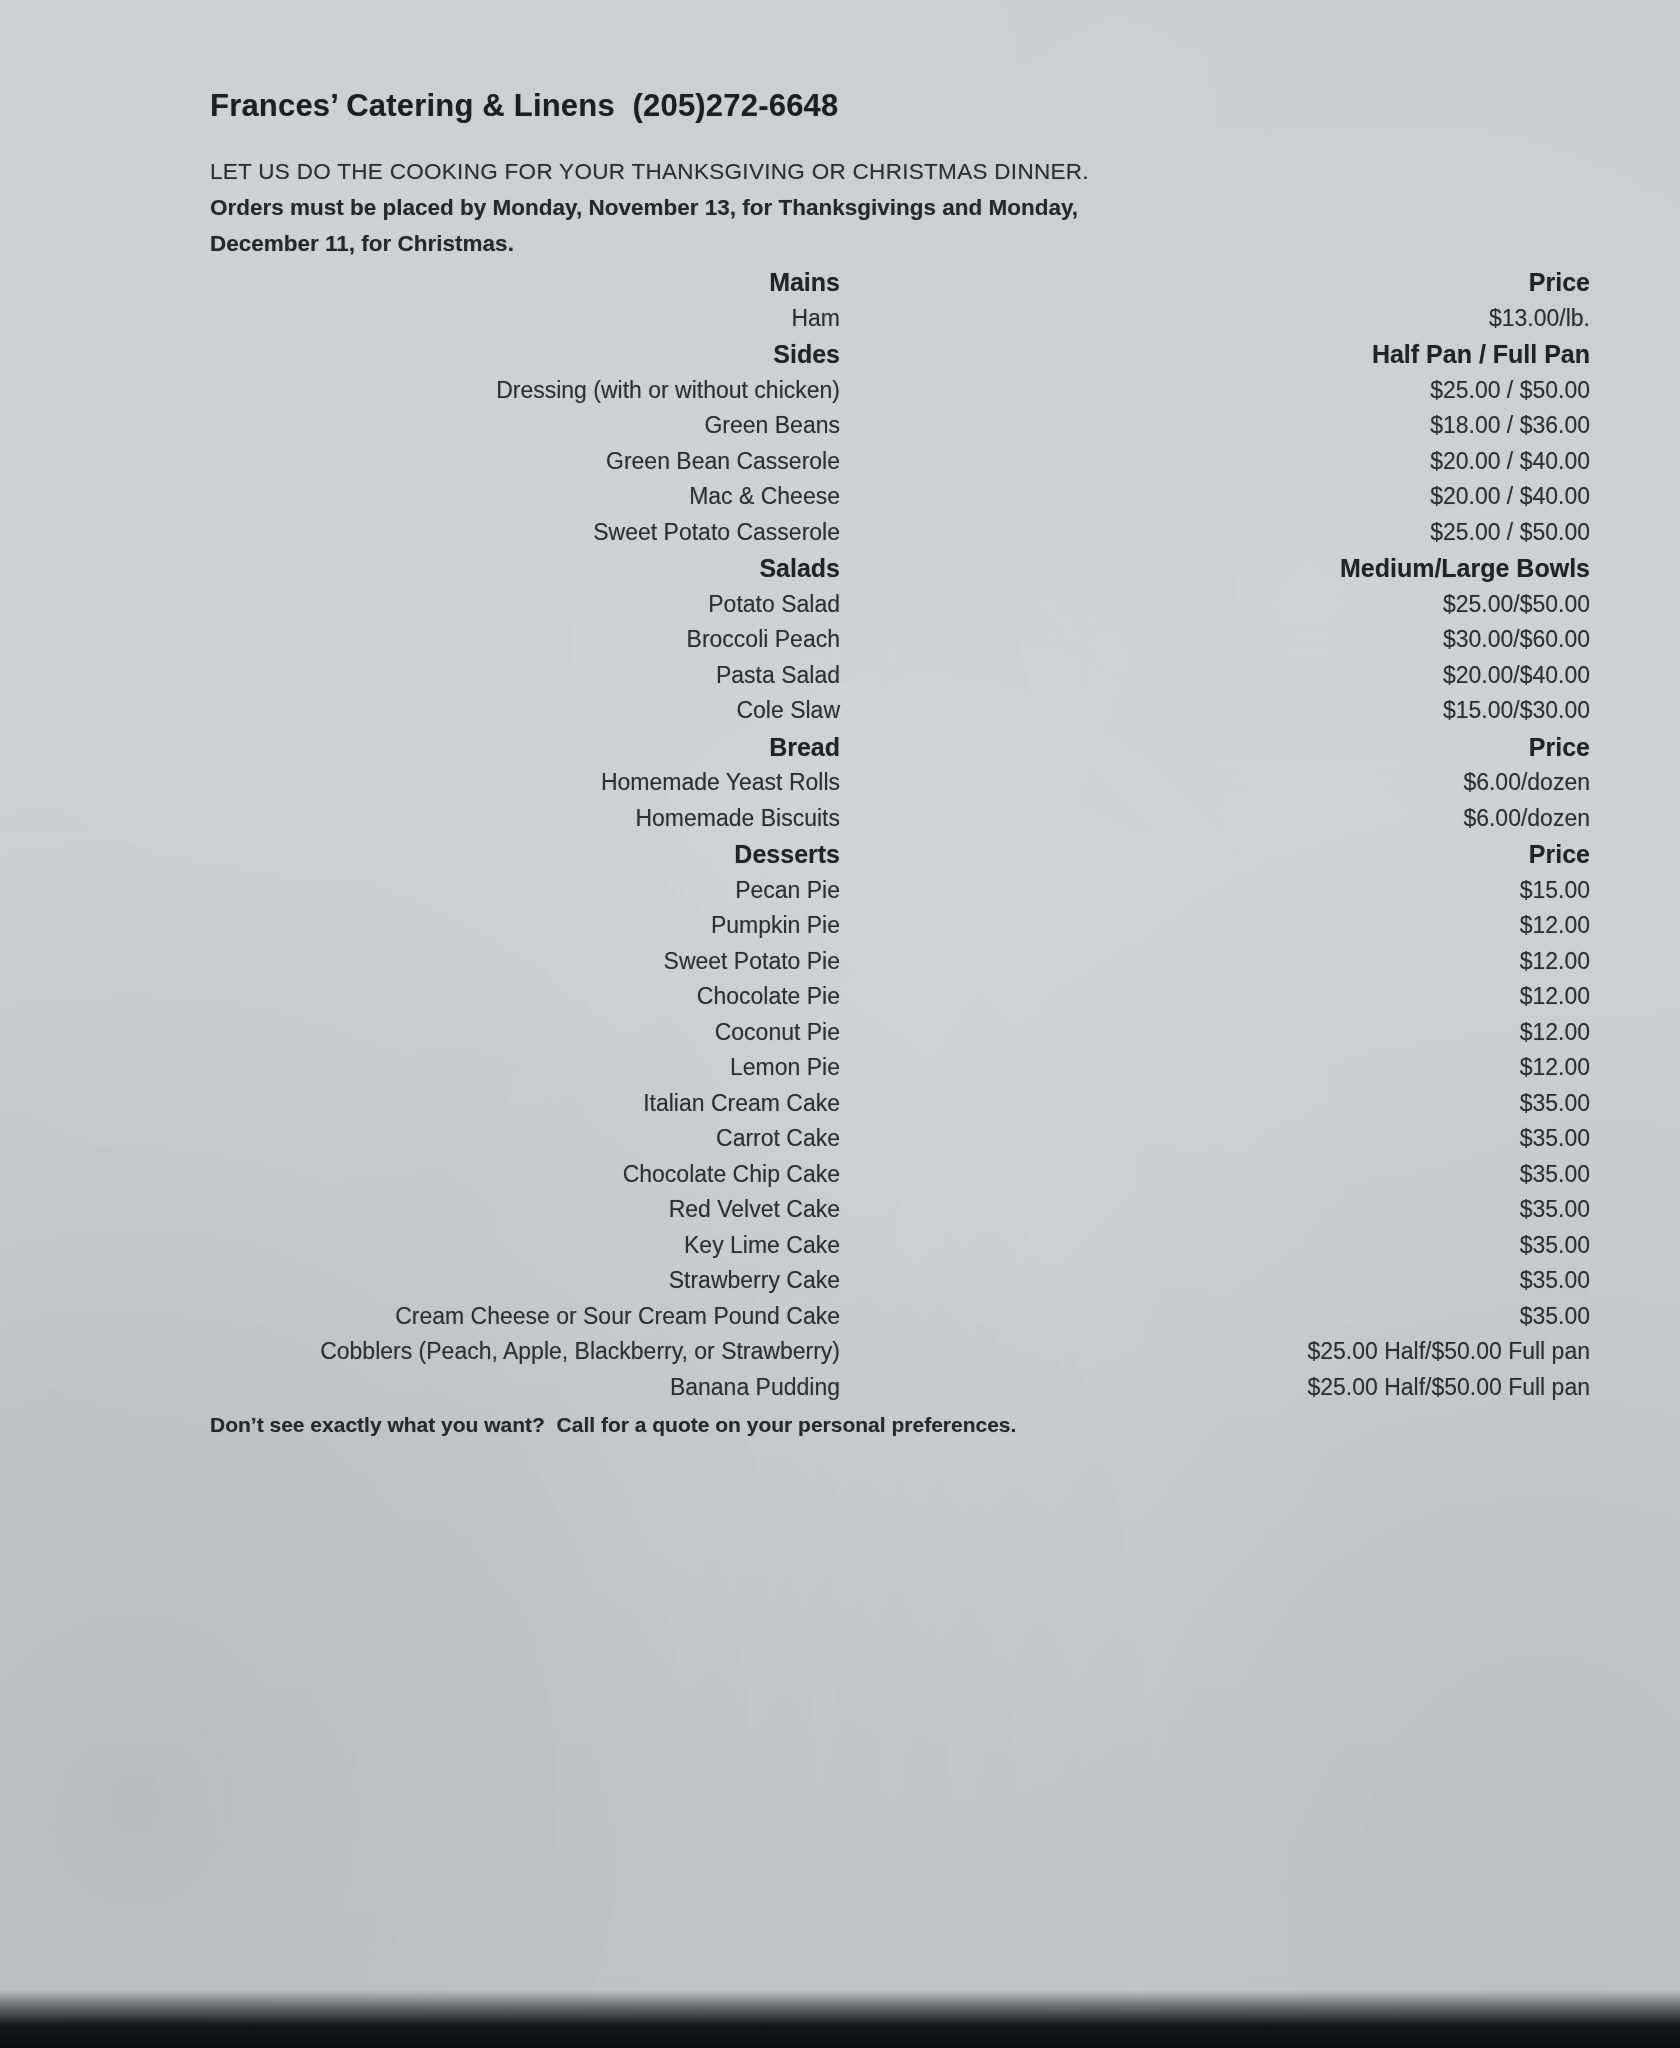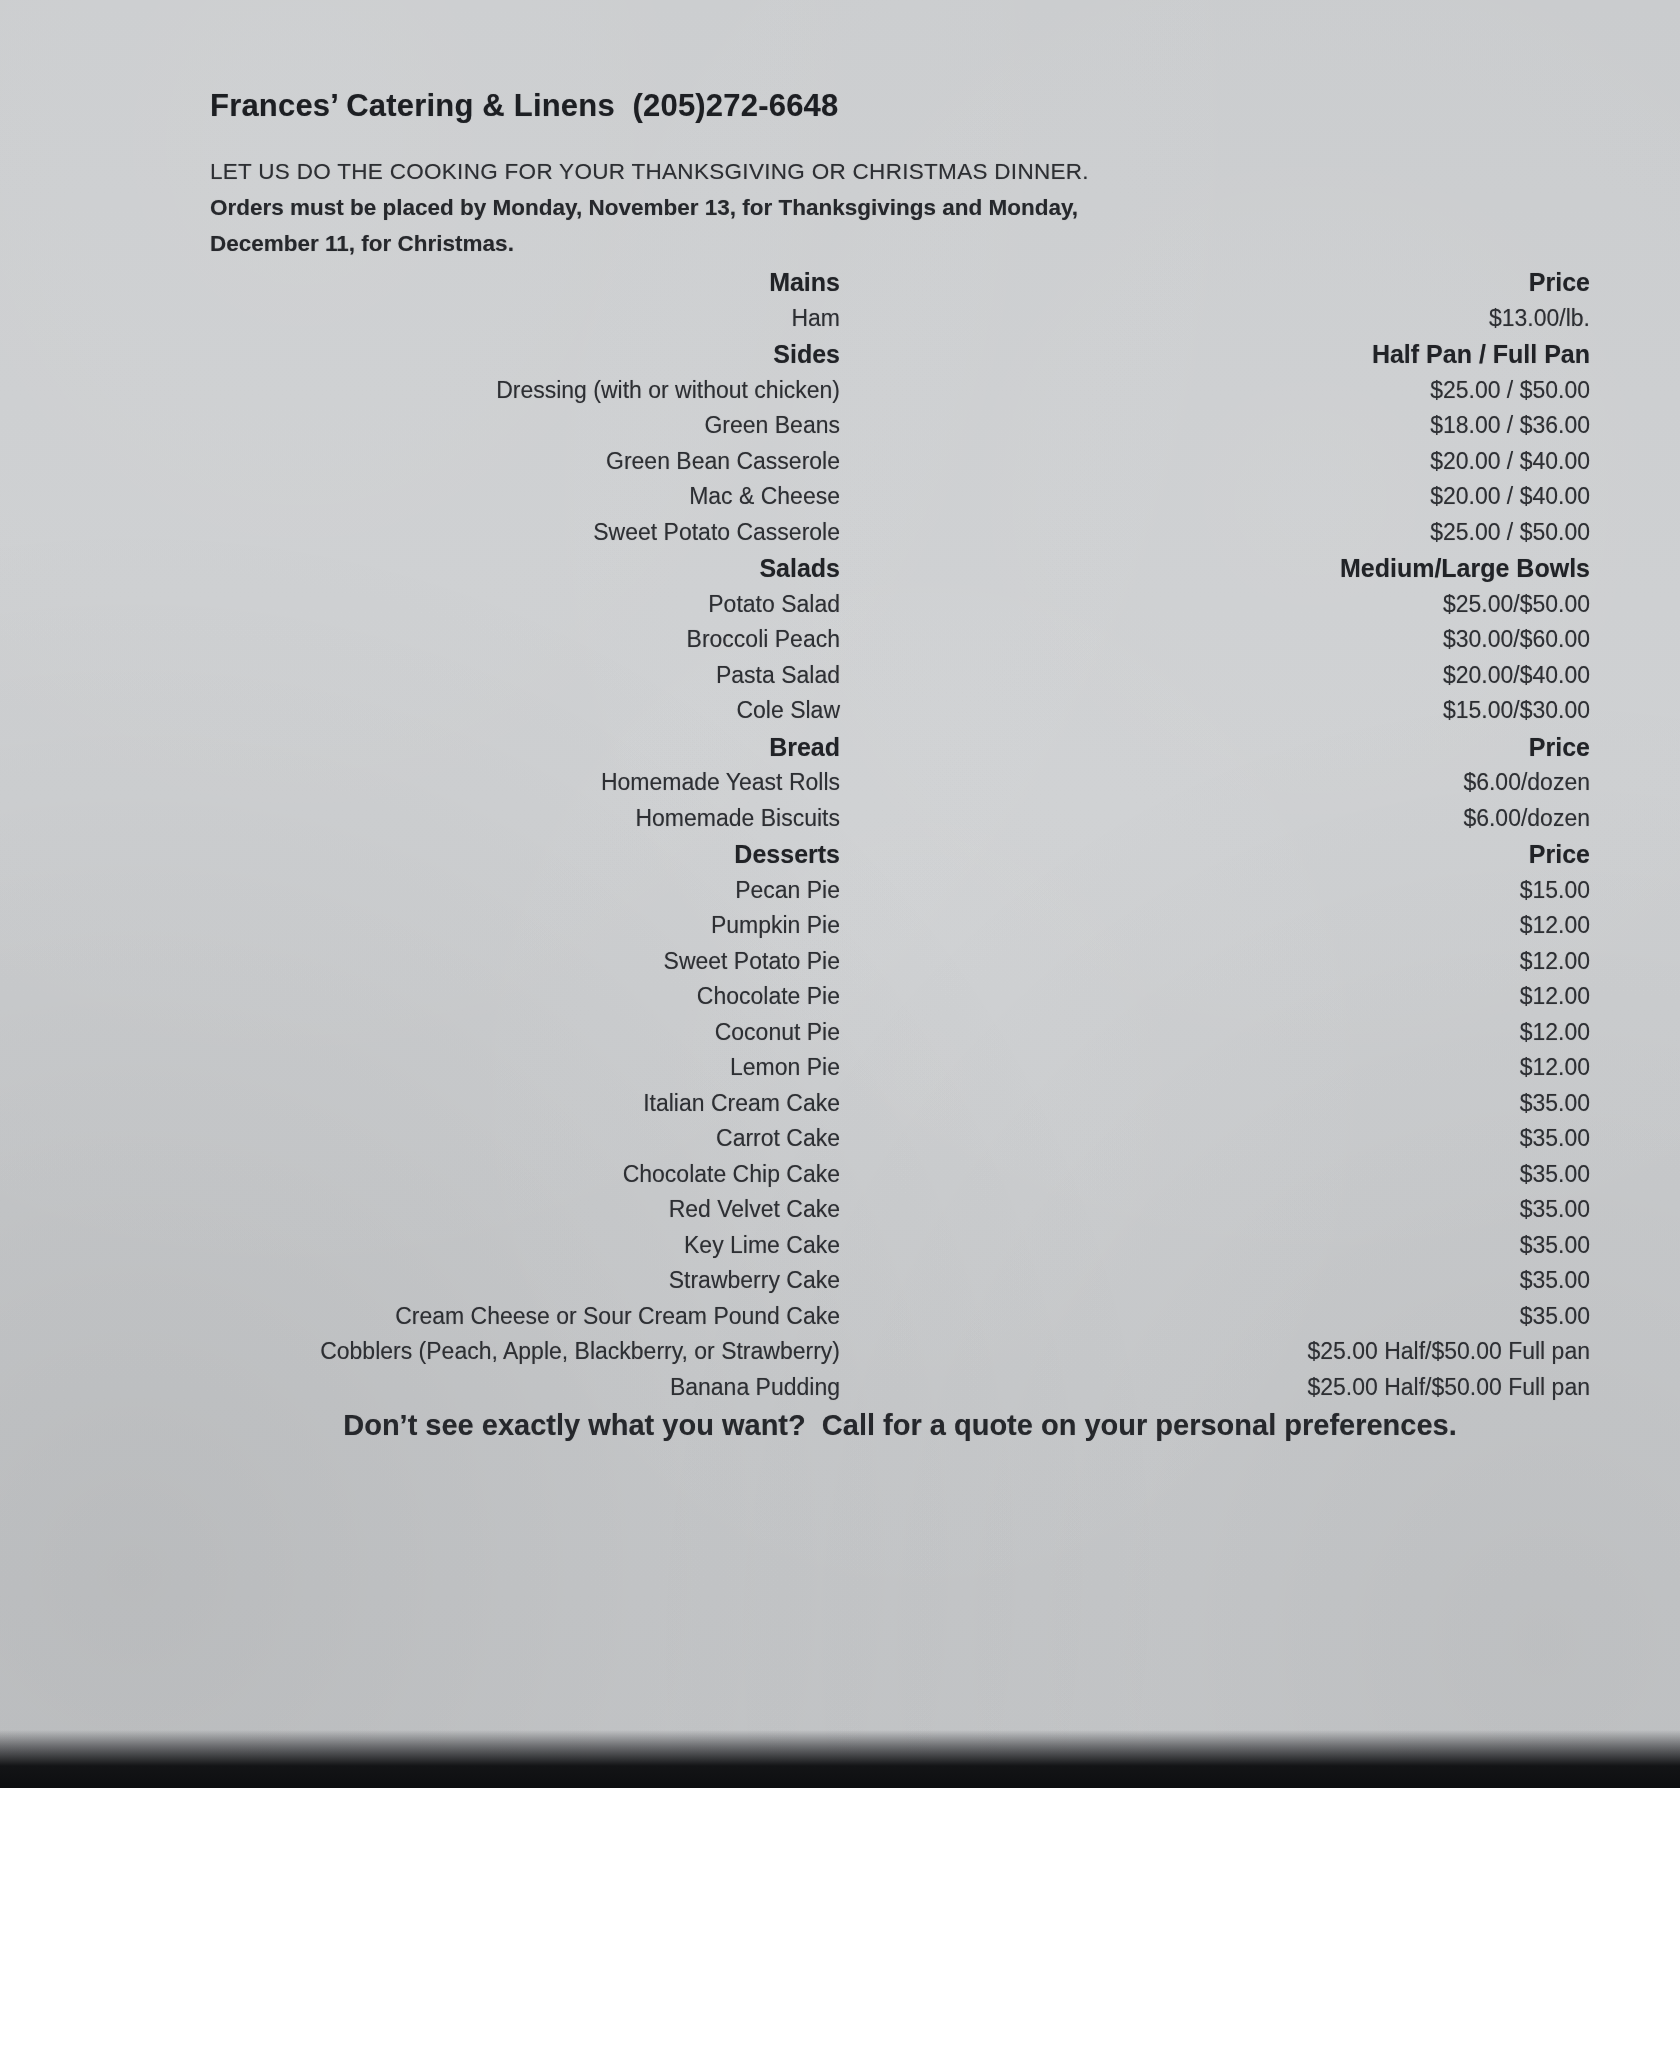--- a/index.html
+++ b/index.html
@@ -7,21 +7,21 @@
     padding: 0;
     width: 1680px;
     height: 2048px;
     overflow: hidden;
     font-family: "Liberation Sans", sans-serif;
   }
 
   .photo {
     position: relative;
     width: 1680px;
-    height: 1788px;
+    height: 2048px;
     background-color: #cbcdcf;
     background-image:
       radial-gradient(ellipse at 18% 8%,  rgba(255,255,255,0.10), transparent 52%),
       radial-gradient(ellipse at 78% 28%, rgba(255,255,255,0.08), transparent 46%),
       radial-gradient(ellipse at 55% 60%, rgba(255,255,255,0.05), transparent 40%),
       radial-gradient(ellipse at 8% 88%,  rgba(0,0,0,0.08),       transparent 48%),
       radial-gradient(ellipse at 92% 92%, rgba(0,0,0,0.06),       transparent 42%),
       linear-gradient(180deg, #c9cbcd 0%, #cdcfd1 45%, #c8cacc 100%);
   }
 
@@ -67,25 +67,24 @@
 
   .section-row .cell {
     font-size: 25px;
     font-weight: 700;
     color: #212327;
     line-height: 36.5px;
   }
 
   .footer-note {
     margin: 2px 0 0 0;
-    font-size: 29px;
+    font-size: 21px;
     font-weight: 700;
     color: #26282c;
     line-height: 36px;
-    text-align: center;
   }
 
   .bottom-strip {
     position: absolute;
     left: 0;
     bottom: 0;
     width: 100%;
     height: 58px;
     background: linear-gradient(to bottom,
       rgba(60,62,66,0) 0%,

